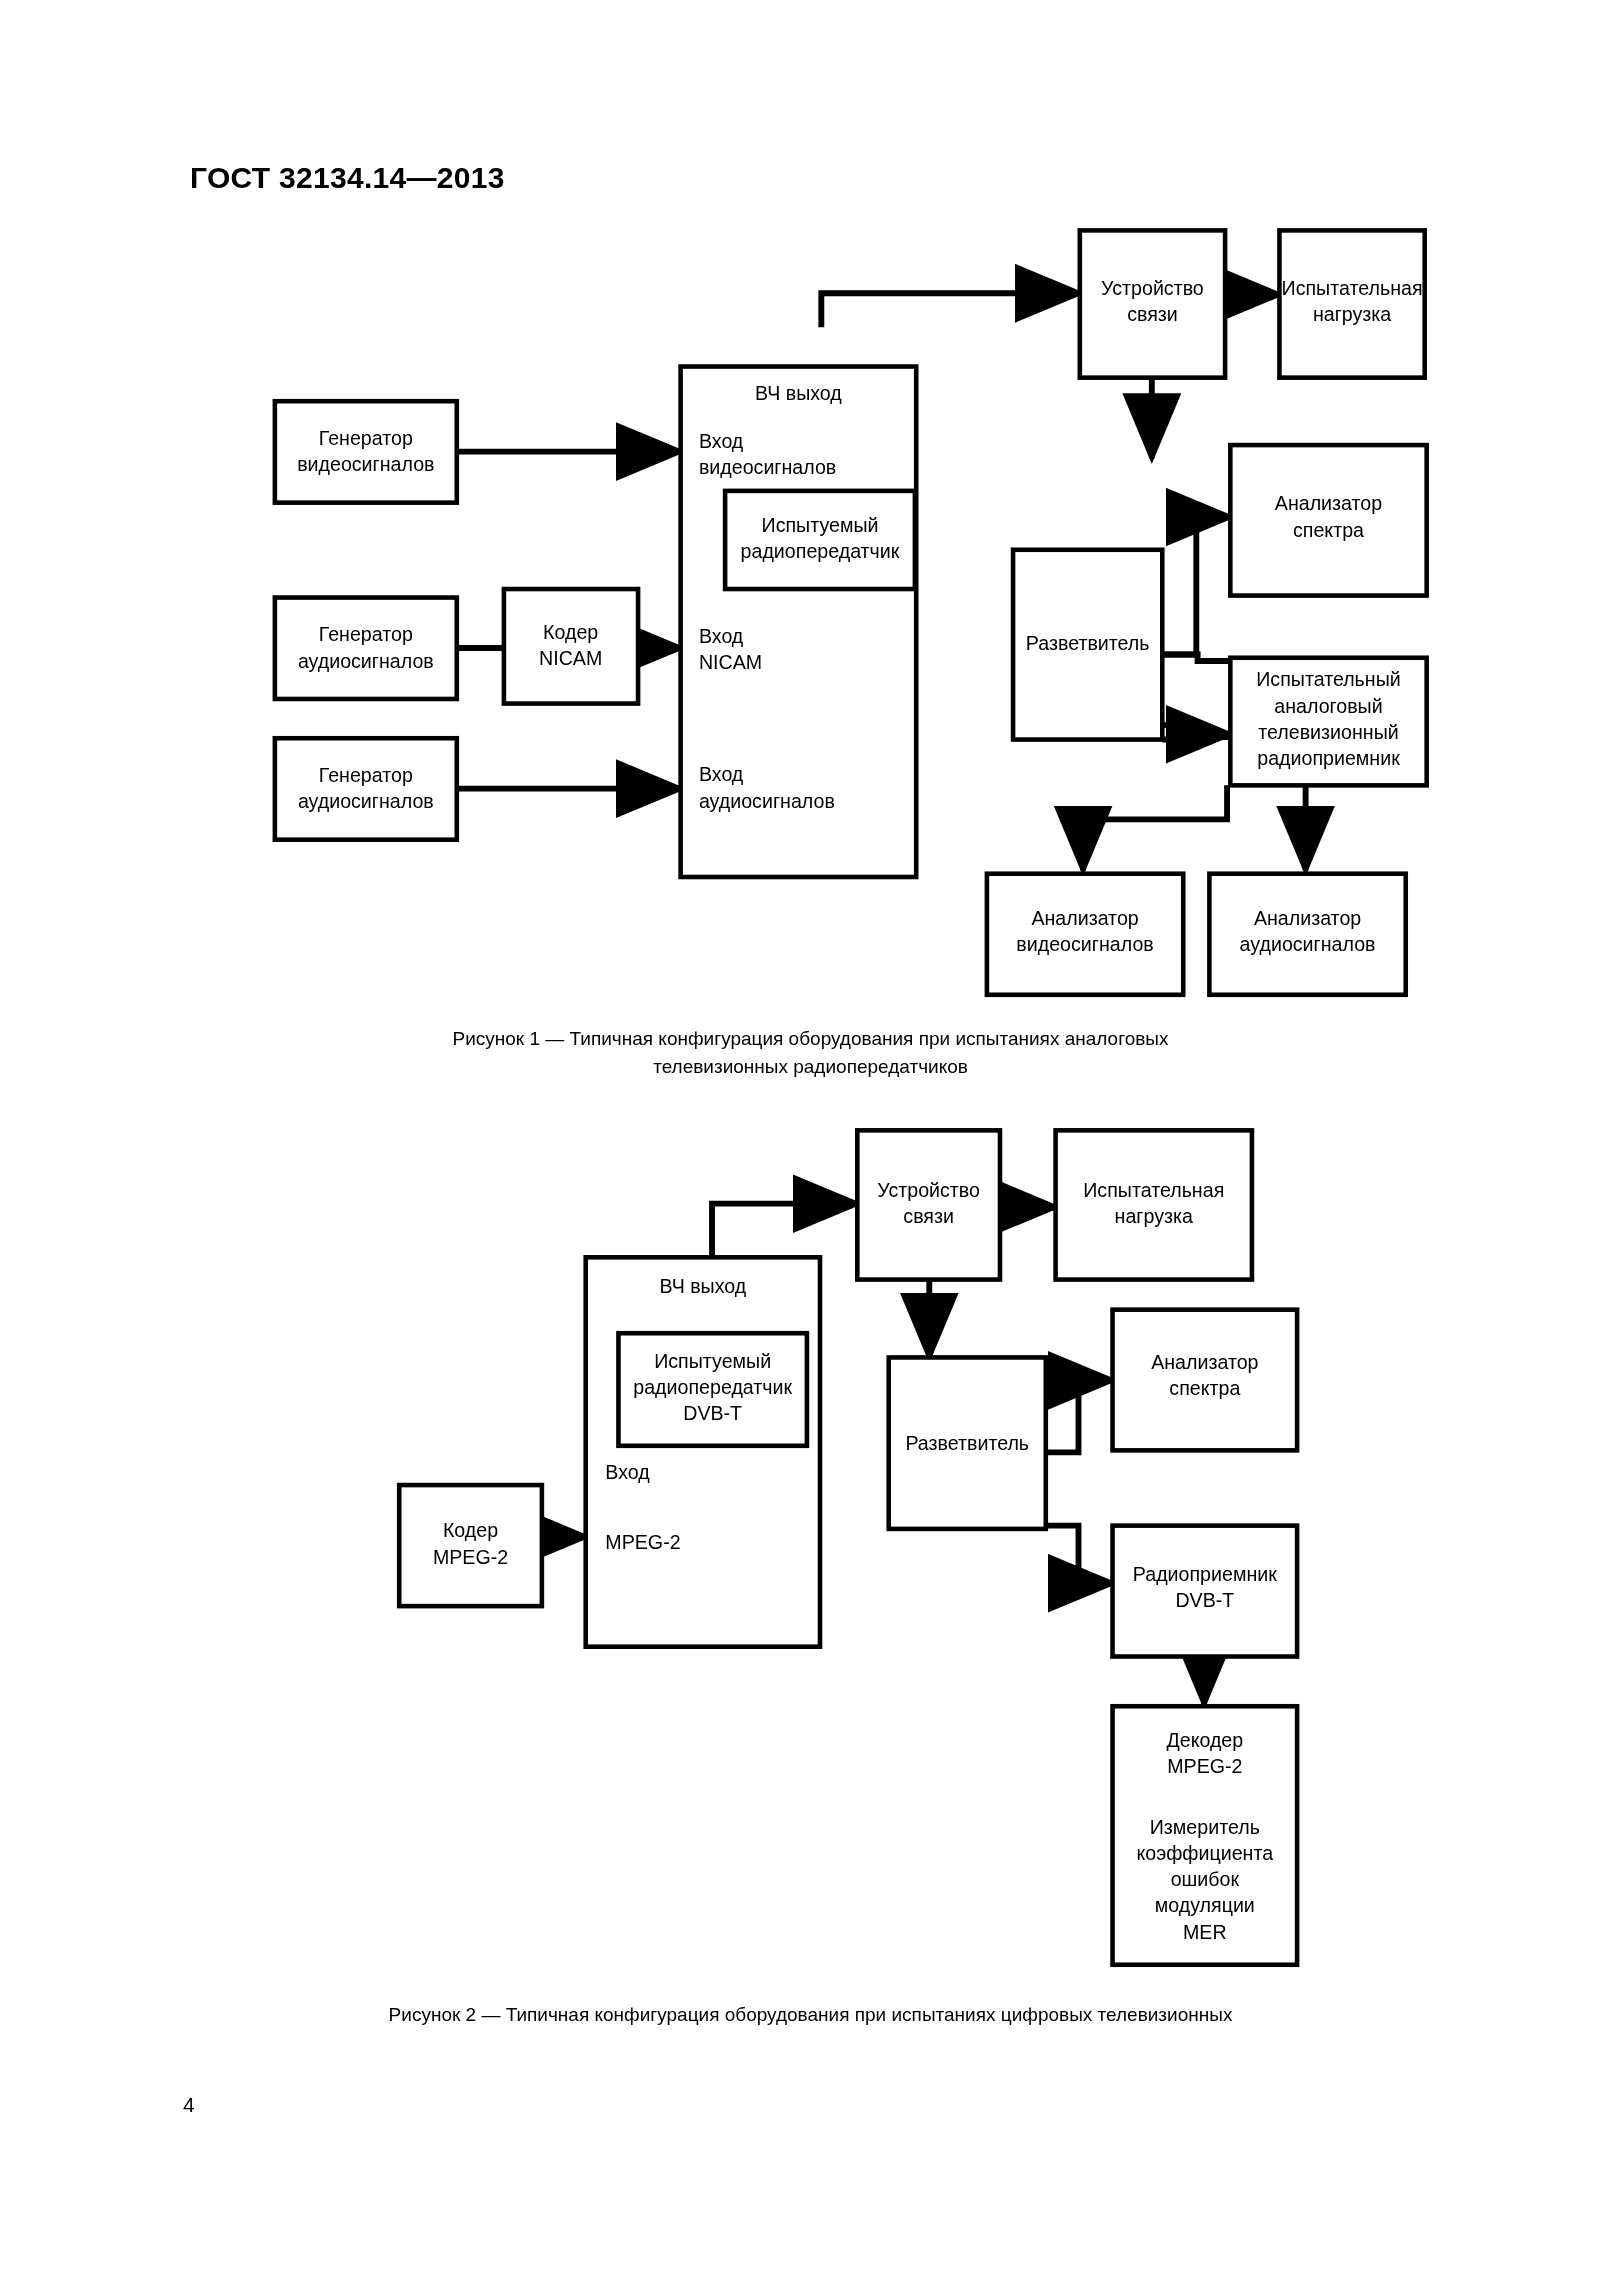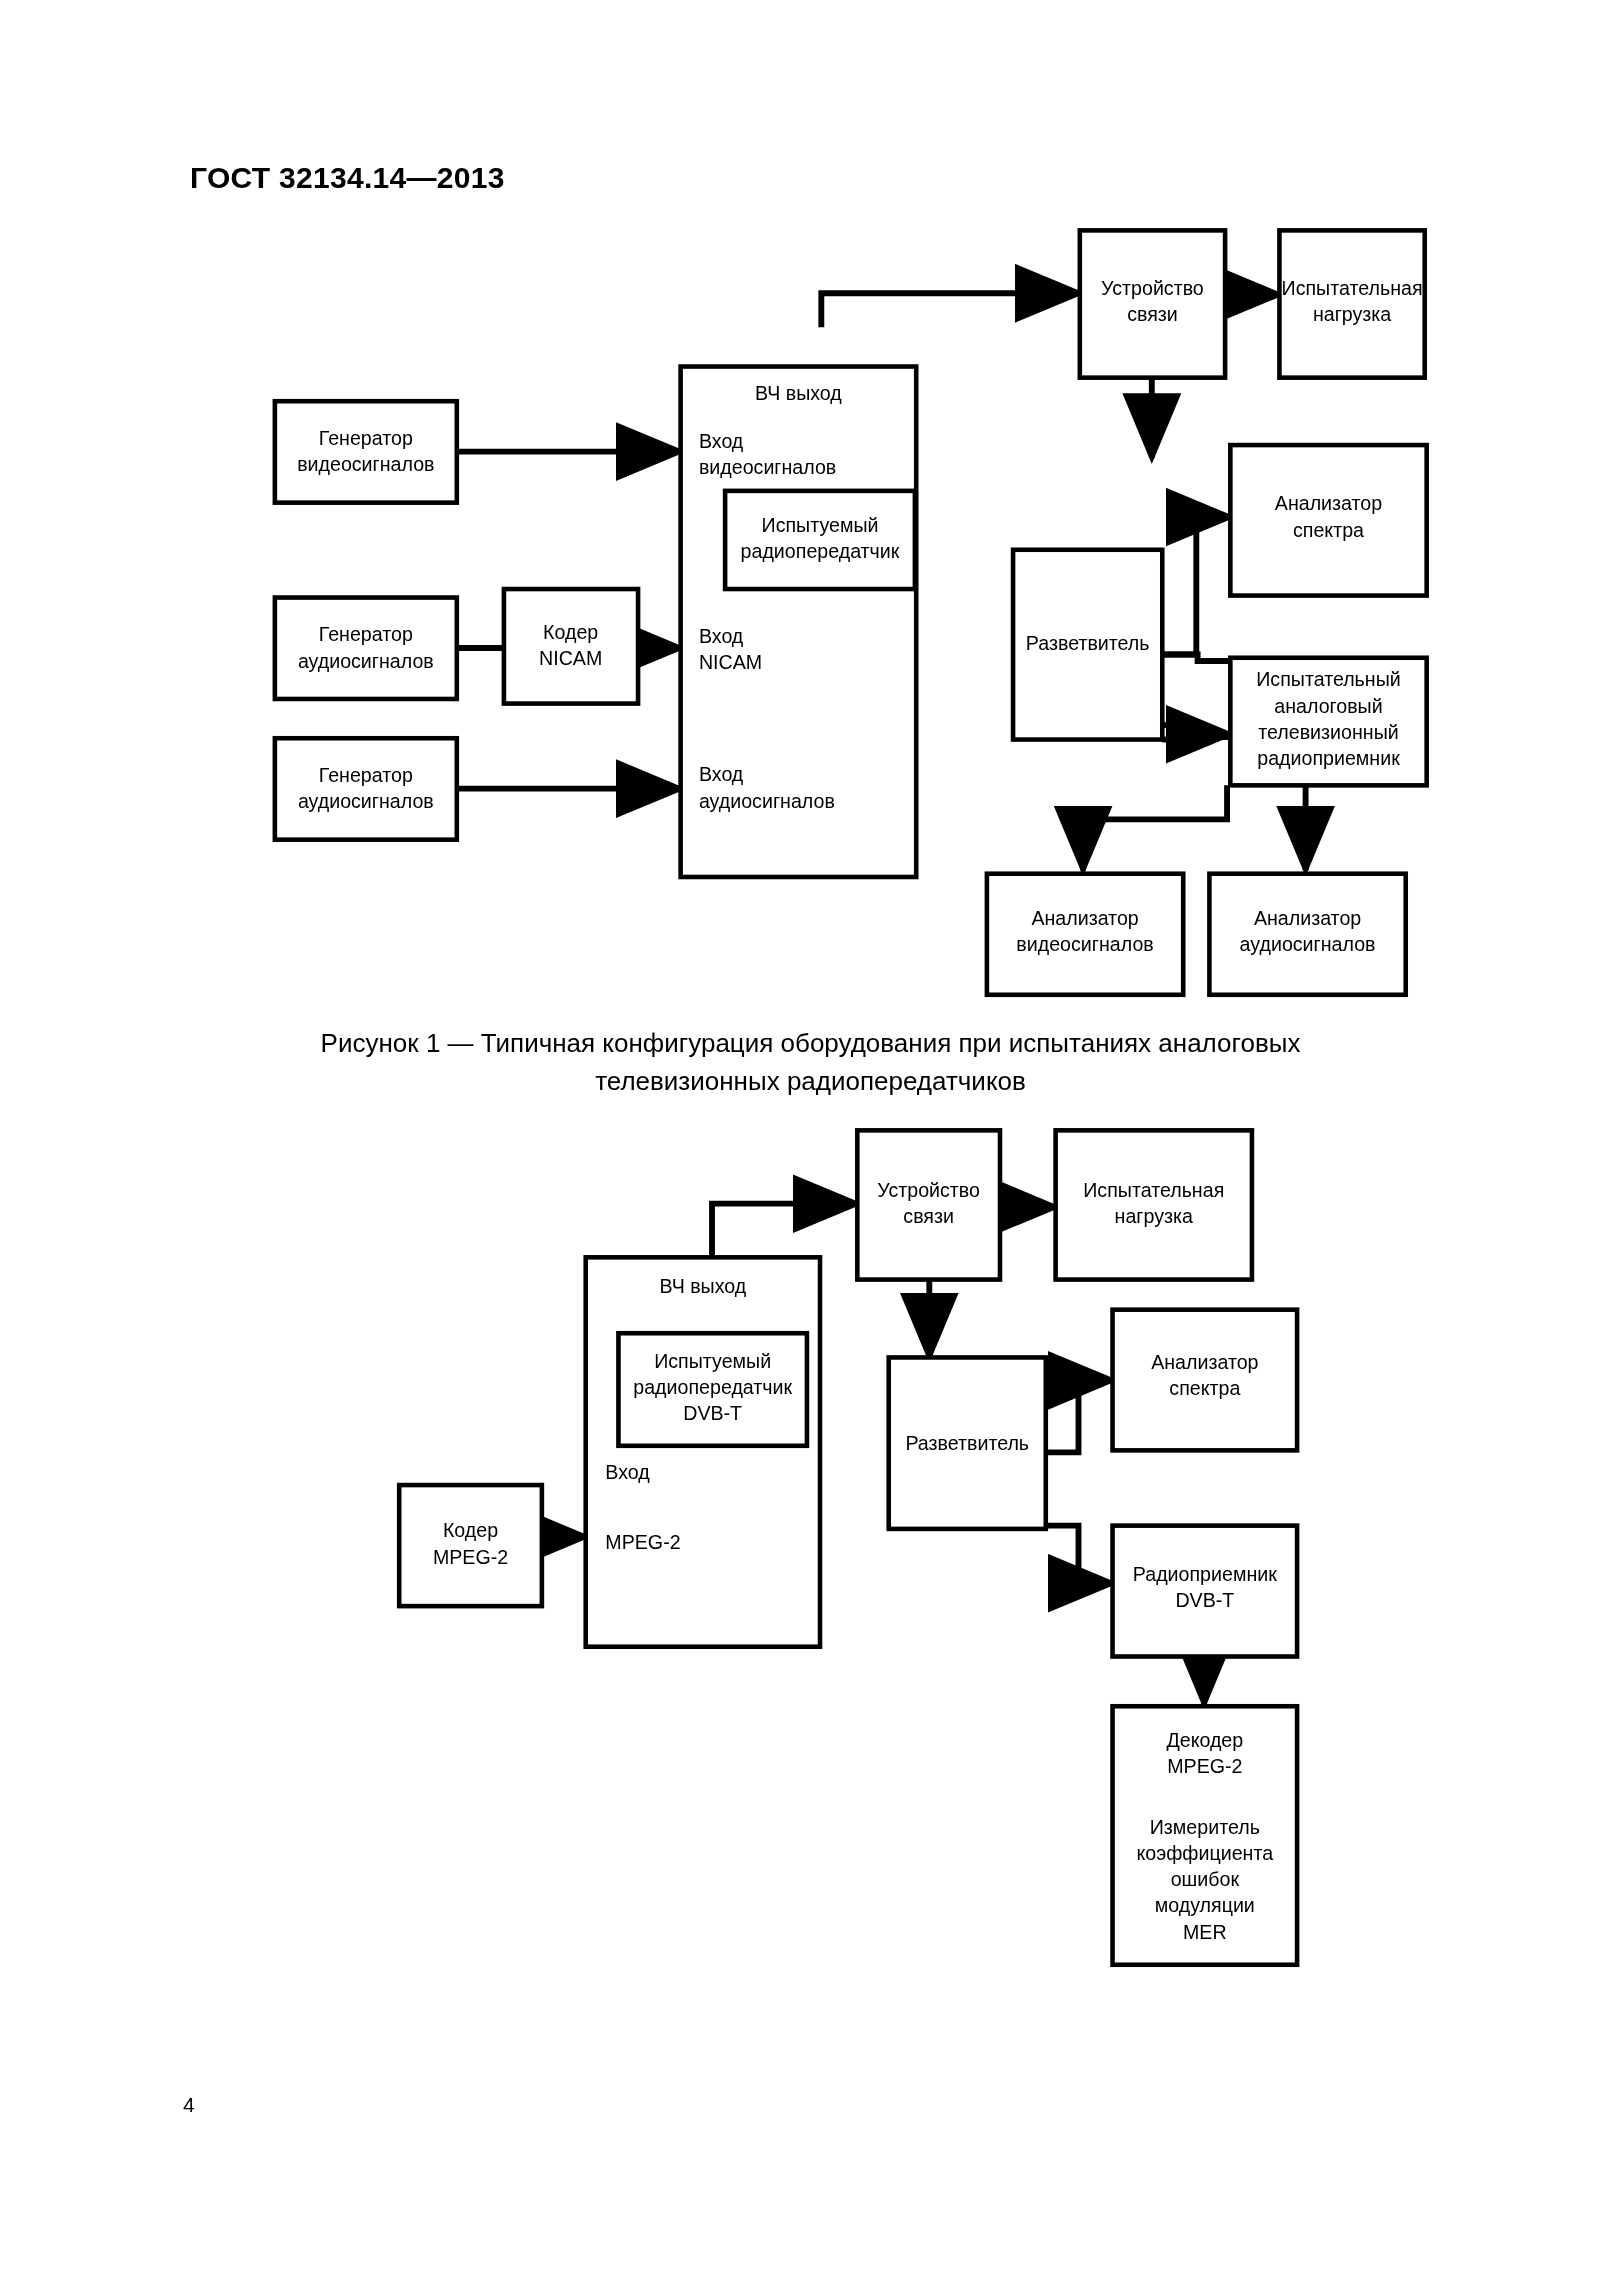--- a/index.html
+++ b/index.html
@@ -16,21 +16,21 @@
   #doc-header{
     position:absolute;left:190px;top:161px;
     font-size:30px;font-weight:bold;letter-spacing:0.3px;
     white-space:nowrap;
   }
 
   
   .caption{
     position:absolute;
     text-align:center;
-    font-size:26px;
+    font-size:19px;
     line-height:1.45;
     left:0;width:1621px;
   }
   #caption-1{top:1025px;}
   #caption-2{top:2001px;}
   .caption .l2{display:block;}
 
   
   #page-number{
     position:absolute;left:183px;top:2093px;
@@ -273,18 +273,19 @@
         <text class="lbl" x="1841" y="1095">Измеритель</text>
         <text class="lbl" x="1841" y="1135">коэффициента</text>
         <text class="lbl" x="1841" y="1175">ошибок</text>
         <text class="lbl" x="1841" y="1215">модуляции</text>
         <text class="lbl" x="1841" y="1255">MER</text>
       </g>
     </svg>
   </div>
 
   <div class="caption" id="caption-2">
+    <span>Рисунок  2 — Типичная конфигурация оборудования при испытаниях цифровых телевизионных</span>
   </div>
 
   <div id="page-number">4</div>
 
 </div>
 
 
 </body></html>

